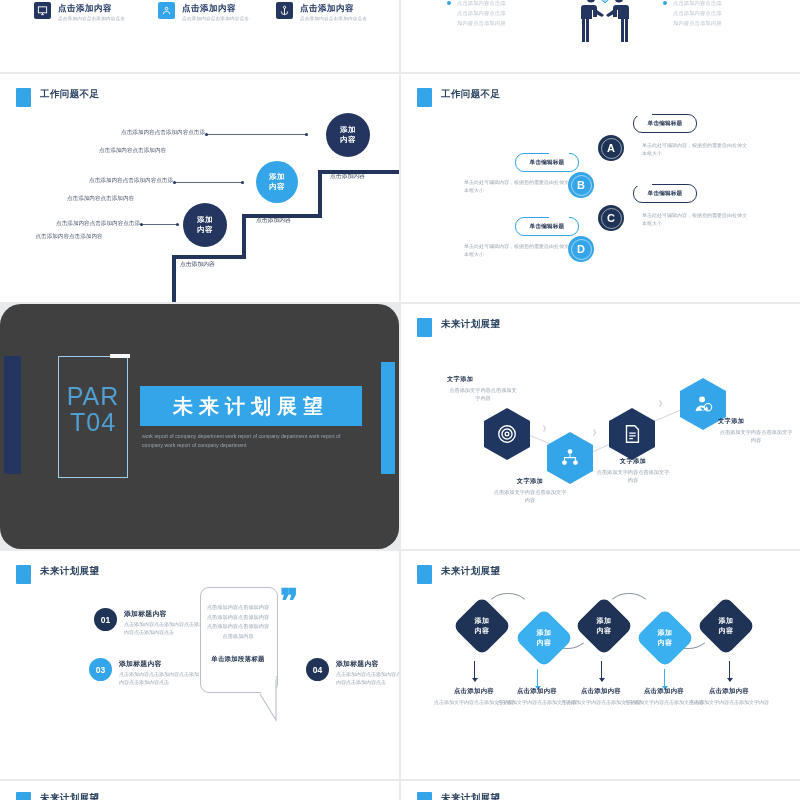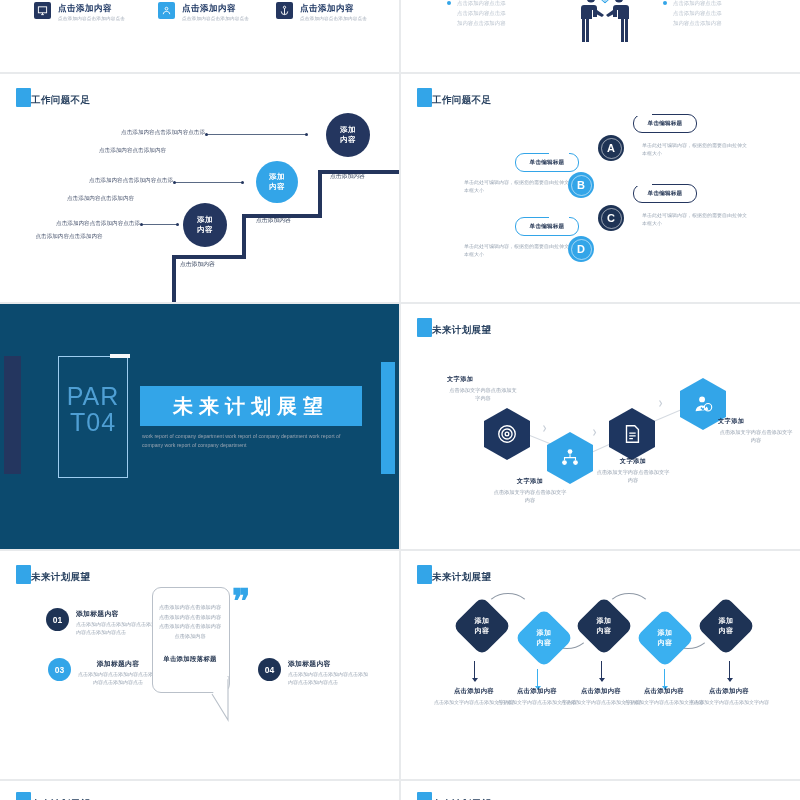--- a/index.html
+++ b/index.html
@@ -10,24 +10,24 @@
     -webkit-font-smoothing:antialiased;
   }
   .grid{
     position:relative;width:800px;height:800px;
     display:grid;
     grid-template-columns:399px 399px;
     grid-template-rows:72px 228px 245px 228px 35px;
     column-gap:2px;row-gap:2px;
   }
   .slide{position:relative;background:#ffffff;overflow:hidden;}
-  .slide.sect{background:#0c4a6e;}
-
-  
-  .hdr{position:absolute;left:16px;top:14px;display:flex;align-items:flex-end;}
+  .slide.sect{background:#404040;border-radius:21px;}
+
+  
+  .hdr{position:absolute;left:16px;top:14px;display:flex;align-items:flex-start;gap:9px;}
   .hdr .sq{width:15px;height:19px;background:#33a5e8;border-radius:1px;flex:none;}
   .hdr .tt{font-size:9.5px;color:#27405f;font-weight:bold;letter-spacing:.4px;white-space:nowrap;}
 
   
   .iconrow{position:absolute;left:0;top:0;width:100%;height:100%;}
   .iconitem{position:absolute;top:2px;display:flex;gap:7px;align-items:flex-start;}
   .iconitem .bx{width:17px;height:17px;border-radius:2px;display:flex;align-items:center;justify-content:center;flex:none;}
   .iconitem .bx svg{width:11px;height:11px;}
   .iconitem .tx .t1{font-size:8.5px;font-weight:bold;color:#1f3864;letter-spacing:.5px;line-height:12px;}
   .iconitem .tx .t2{font-size:4.6px;color:#9aa4b2;line-height:7px;letter-spacing:.2px;margin-top:1px;}
@@ -87,21 +87,21 @@
   .hex.blue{background:#33a5e8;}
   .hex svg{width:22px;height:22px;}
   .hexline{position:absolute;height:1px;background:#d5dae1;transform-origin:0 0;}
   .hexchev{position:absolute;font-size:6px;color:#c8cfd8;}
   .hextxt{position:absolute;width:76px;text-align:center;}
   .hextxt .h1{font-size:6.2px;font-weight:bold;color:#1f3150;letter-spacing:.4px;line-height:10px;}
   .hextxt .h2{font-size:5.2px;color:#98a3b1;line-height:8px;margin-top:2px;}
   .hextxt.l{text-align:left;}
 
   
-  .qwrap{position:absolute;inset:0;}
+  .qwrap{position:absolute;inset:0;margin-left:48px;}
   .numitem{position:absolute;display:flex;gap:7px;align-items:flex-start;}
   .numitem .nb{width:23px;height:23px;border-radius:50%;display:flex;align-items:center;justify-content:center;
         color:#fff;font-size:8.5px;font-weight:bold;flex:none;}
   .nb.navy{background:#1e3355;}
   .nb.blue{background:#33a5e8;}
   .numitem .ntx .n1{font-size:6.8px;font-weight:bold;color:#23344f;line-height:11px;letter-spacing:.3px;}
   .numitem .ntx .n2{font-size:5px;color:#9aa5b3;line-height:8px;margin-top:1px;}
   .bubble{position:absolute;left:152px;top:36px;width:76px;height:104px;border:1.1px solid #b9c0c9;border-radius:9px;background:#fff;}
   .quotemk{position:absolute;left:232px;top:38px;font-size:34px;color:#33a5e8;font-weight:bold;line-height:26px;font-family:"Liberation Serif",serif;}
   .btxt{position:absolute;left:158px;top:52px;width:64px;font-size:5.2px;color:#99a4b2;line-height:9.5px;text-align:center;}
@@ -403,21 +403,21 @@
       <div class="numitem" style="left:46px;top:57px;width:110px;">
         <div class="nb navy">
             <span>01</span>
           </div>
         <div class="ntx">
           <div class="n1">添加标题内容</div>
           <div class="n2">点击添加内容点击添加内容点击添加内容点击添加内容点击</div>
         </div>
       </div>
 
-      <div class="numitem" style="left:48px;top:107px;width:110px;text-align:center;">
+      <div class="numitem" style="left:41px;top:107px;width:110px;">
         <div class="nb blue">
             <span>03</span>
           </div>
         <div class="ntx">
           <div class="n1">添加标题内容</div>
           <div class="n2">点击添加内容点击添加内容点击添加内容点击添加内容点击</div>
         </div>
       </div>
 
 

